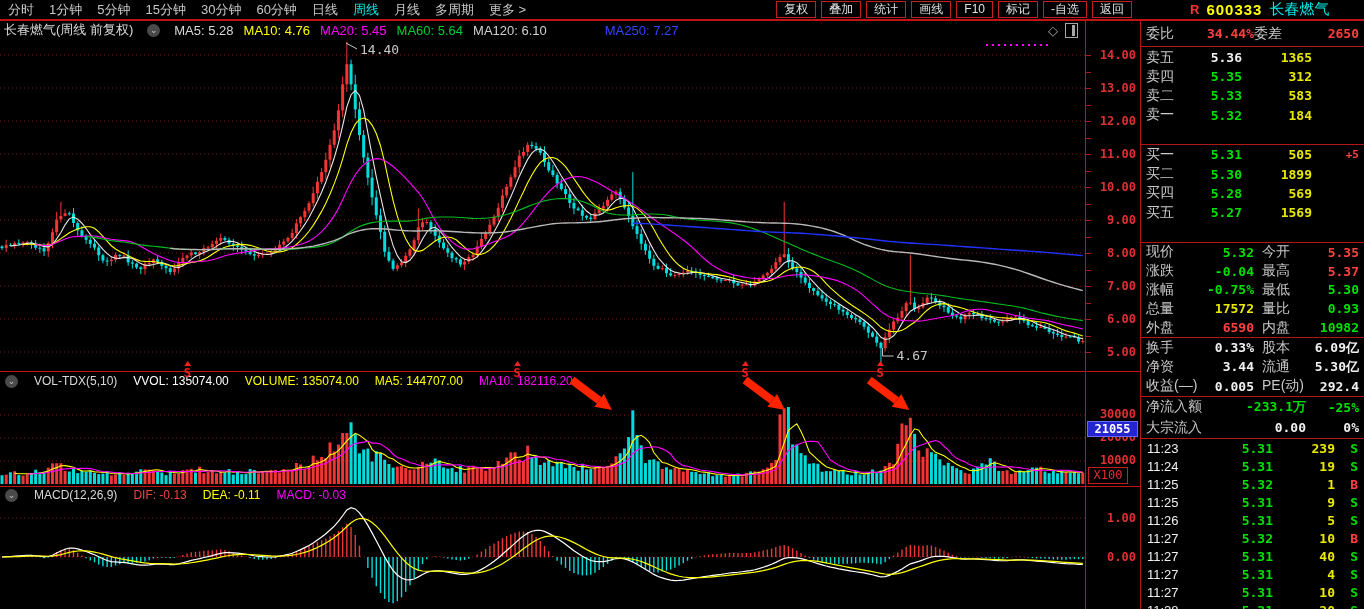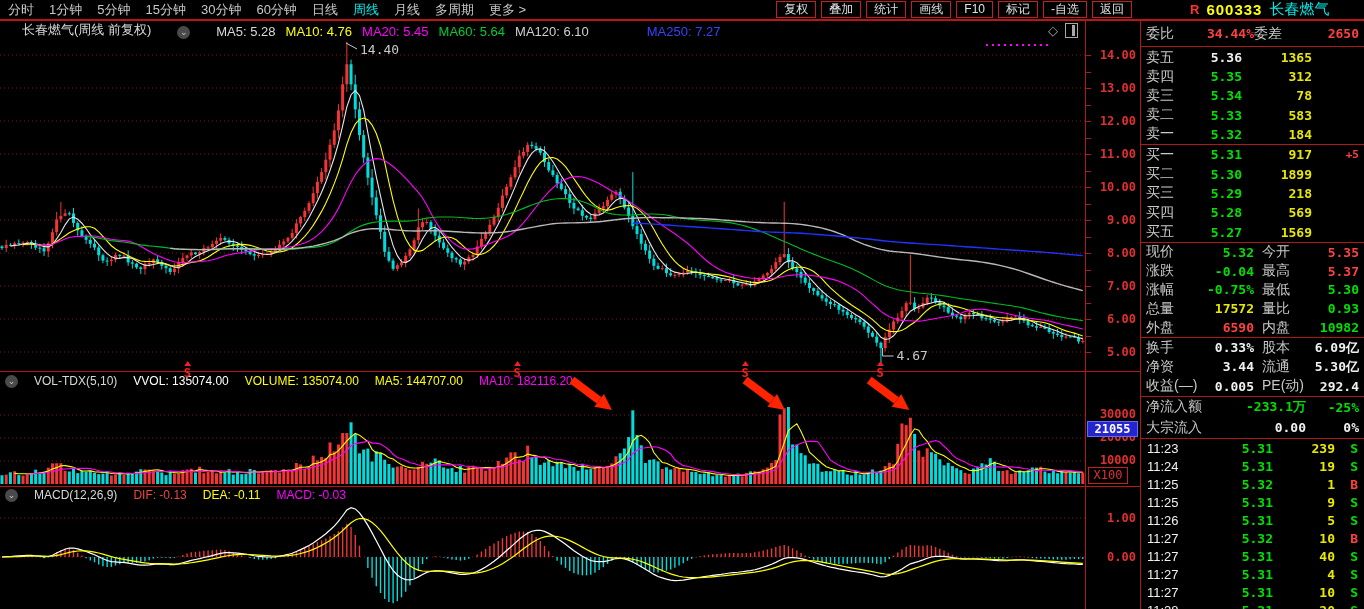--- a/index.html
+++ b/index.html
@@ -13,21 +13,21 @@
   .mitem.active{color:#00e8e8;}
   #tools{display:flex;gap:5px;margin-left:auto;padding-right:8px;}
   .tool{border:1px solid #c02020;color:#e0e0e0;font-size:12px;padding:0 7px;line-height:15px;white-space:nowrap;}
   #stockhead{width:224px;flex:none;box-sizing:border-box;display:flex;align-items:center;gap:7px;padding-left:50px;}
   #stock-r{color:#ff3030;font-weight:bold;font-size:13px;}
   #stock-code{color:#ffff00;font-weight:bold;font-size:15px;letter-spacing:1px;}
   #stock-name{color:#00e8e8;font-size:15px;}
 
   
   #chartcol{position:absolute;left:0;top:21px;width:1140px;height:588px;}
-  #titlerow{position:absolute;left:0;top:0;width:1085px;height:18px;display:flex;align-items:flex-end;gap:26px;padding-left:22px;font-size:13px;box-sizing:border-box;}
+  #titlerow{position:absolute;left:0;top:0;width:1085px;height:18px;display:flex;align-items:center;gap:14px;padding-left:4px;font-size:13px;box-sizing:border-box;}
   #maintitle{color:#d8d8d8;white-space:nowrap;}
   .circle-ic{flex:none;width:13px;height:13px;border-radius:50%;background:#4a4a4a;color:#c8c8c8;font-size:9px;line-height:12px;text-align:center;}
   #title-icons{position:absolute;left:1048px;top:2px;display:flex;gap:7px;align-items:center;}
   .diamond-ic{color:#a8a8a8;font-size:13px;line-height:13px;}
   .page-ic{width:11px;height:13px;border:1px solid #a8a8a8;position:relative;}
   .page-ic:after{content:"";position:absolute;left:6px;top:1px;bottom:1px;width:3px;background:#a8a8a8;}
   #ma-labels span{margin-right:10px;white-space:nowrap;}
 
   #mainsvg{position:absolute;left:0;top:19px;}
   #volhead{position:absolute;left:0;top:352px;width:1085px;height:16px;display:flex;align-items:center;gap:8px;padding-left:5px;font-size:12px;box-sizing:border-box;}
@@ -1276,55 +1276,43 @@
           <div class="num ta y">1365</div>
           <div class="num ta r" style="font-size: 11px;"></div>
         </div>
         <div class="qrow">
           <div class="lbl">卖四</div>
           <div class="num ta g">5.35</div>
           <div class="num ta y">312</div>
           <div class="num ta r" style="font-size: 11px;"></div>
         </div>
         <div class="qrow">
-          <div class="lbl">卖三</div>
-          <div class="num ta g">5.34</div>
-          <div class="num ta y">78</div>
-          <div class="num ta r" style="font-size: 11px;"></div>
-        </div>
-        <div class="qrow">
           <div class="lbl">卖二</div>
           <div class="num ta g">5.33</div>
           <div class="num ta y">583</div>
           <div class="num ta r" style="font-size: 11px;"></div>
         </div>
         <div class="qrow">
           <div class="lbl">卖一</div>
           <div class="num ta g">5.32</div>
           <div class="num ta y">184</div>
           <div class="num ta r" style="font-size: 11px;"></div>
         </div>
       </div>
     <div id="buys" class="sblock">
         <div class="qrow">
           <div class="lbl">买一</div>
           <div class="num ta g">5.31</div>
-          <div class="num ta y">917</div>
+          <div class="num ta y">505</div>
           <div class="num ta r" style="font-size: 11px;">+5</div>
         </div>
         <div class="qrow">
           <div class="lbl">买二</div>
           <div class="num ta g">5.30</div>
           <div class="num ta y">1899</div>
-          <div class="num ta r" style="font-size: 11px;"></div>
-        </div>
-        <div class="qrow">
-          <div class="lbl">买三</div>
-          <div class="num ta g">5.29</div>
-          <div class="num ta y">218</div>
           <div class="num ta r" style="font-size: 11px;"></div>
         </div>
         <div class="qrow">
           <div class="lbl">买四</div>
           <div class="num ta g">5.28</div>
           <div class="num ta y">569</div>
           <div class="num ta r" style="font-size: 11px;"></div>
         </div>
         <div class="qrow">
           <div class="lbl">买五</div>

